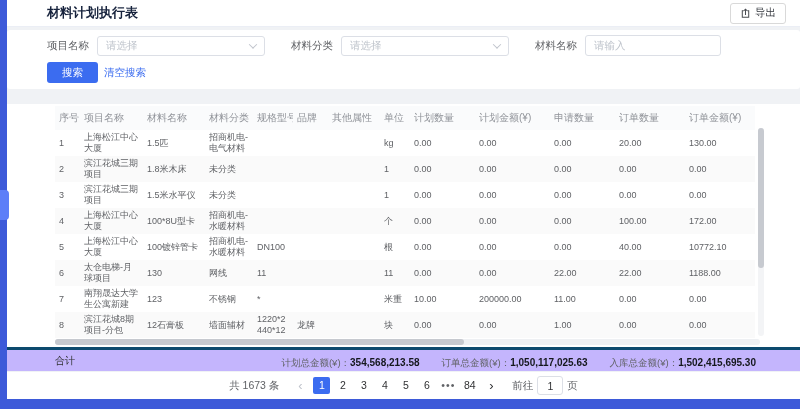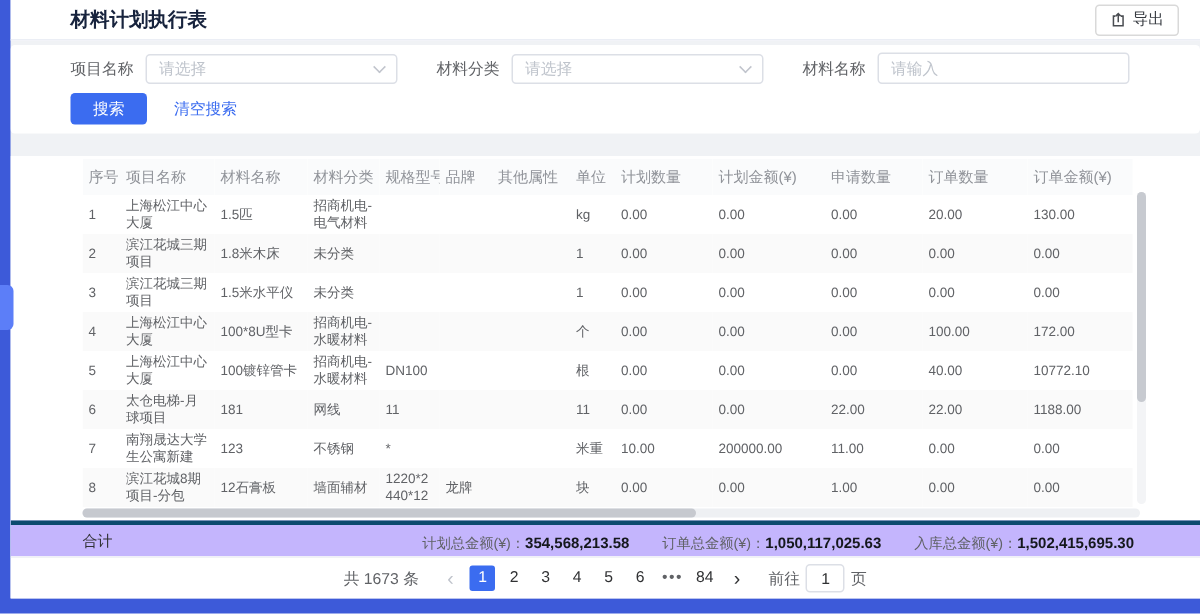--- a/index.html
+++ b/index.html
@@ -16,23 +16,23 @@
   .export-btn { display:flex; align-items:center; gap:4px; background:#fff; border:1px solid #d9d9d9; border-radius:3px; height:21px; padding:0 9px; font-size:10.5px; color:#363a40; cursor:pointer; font-family:inherit; }
 
   
   .filter-card { background:#fff; border-radius:3px; margin-top:3px; padding:5px 16px 6px 40px; flex:0 0 auto; }
   .filter-row { display:flex; align-items:center; gap:26px; }
   .fgroup { display:flex; align-items:center; gap:8px; }
   .flabel { font-size:10.5px; color:#606266; white-space:nowrap; }
   .fbox { width:168px; height:20px; border:1px solid #dcdfe6; border-radius:3px; display:flex; align-items:center; padding:0 8px; background:#fff; cursor:pointer; }
   .fplaceholder { font-size:10.5px; color:#bfc4cc; flex:1; }
   .chev { width:6px; height:6px; border-right:1px solid #c0c4cc; border-bottom:1px solid #c0c4cc; transform:rotate(45deg) translate(-1px,-1px); }
-  .finput { width:168px; height:21px; border:1px solid #dcdfe6; border-radius:3px; padding:0 8px; font-size:10.5px; color:#303133; font-family:Liberation Sans, sans-serif; outline:none; }
+  .finput { width:136px; height:21px; border:1px solid #dcdfe6; border-radius:3px; padding:0 8px; font-size:10.5px; color:#303133; font-family:Liberation Serif, serif; outline:none; }
   .finput::placeholder { color:#bfc4cc; }
-  .filter-actions { margin-top:6px; display:flex; align-items:center; gap:12px; }
+  .filter-actions { margin-top:6px; display:flex; align-items:center; }
   .btn-primary { background:#3b6cf0; color:#fff; border:none; border-radius:3px; height:21px; padding:0 15px; font-size:10.5px; cursor:pointer; font-family:inherit; }
   .btn-text { background:none; border:none; color:#3b6cf0; font-size:10.5px; cursor:pointer; font-family:inherit; padding:0 6px; }
 
   
   .table-card { background:#fff; margin-top:15px; flex:1 1 auto; display:flex; flex-direction:column; overflow:hidden; }
   .table-wrap { flex:1 1 auto; overflow:hidden; position:relative; margin-left:48px; padding-top:2px; }
   table { border-collapse:collapse; table-layout:fixed; width:700px; }
   th { font-size:10px; color:#909399; font-weight:normal; text-align:left; padding:5px 3px 5px 4px; background:#fafbfc; white-space:nowrap; overflow:hidden; }
   td { font-size:9px; color:#606266; padding:2px 3px 2px 4px; vertical-align:middle; line-height:11px; word-break:break-all; }
   tbody tr { height:26px; }
@@ -215,21 +215,21 @@
               <td>根</td>
               <td>0.00</td>
               <td>0.00</td>
               <td>0.00</td>
               <td>40.00</td>
               <td>10772.10</td>
             </tr>
             <tr>
               <td>6</td>
               <td>太仓电梯-月球项目</td>
-              <td>181</td>
+              <td>130</td>
               <td>网线</td>
               <td>11</td>
               <td></td>
               <td></td>
               <td>11</td>
               <td>0.00</td>
               <td>0.00</td>
               <td>22.00</td>
               <td>22.00</td>
               <td>1188.00</td>

